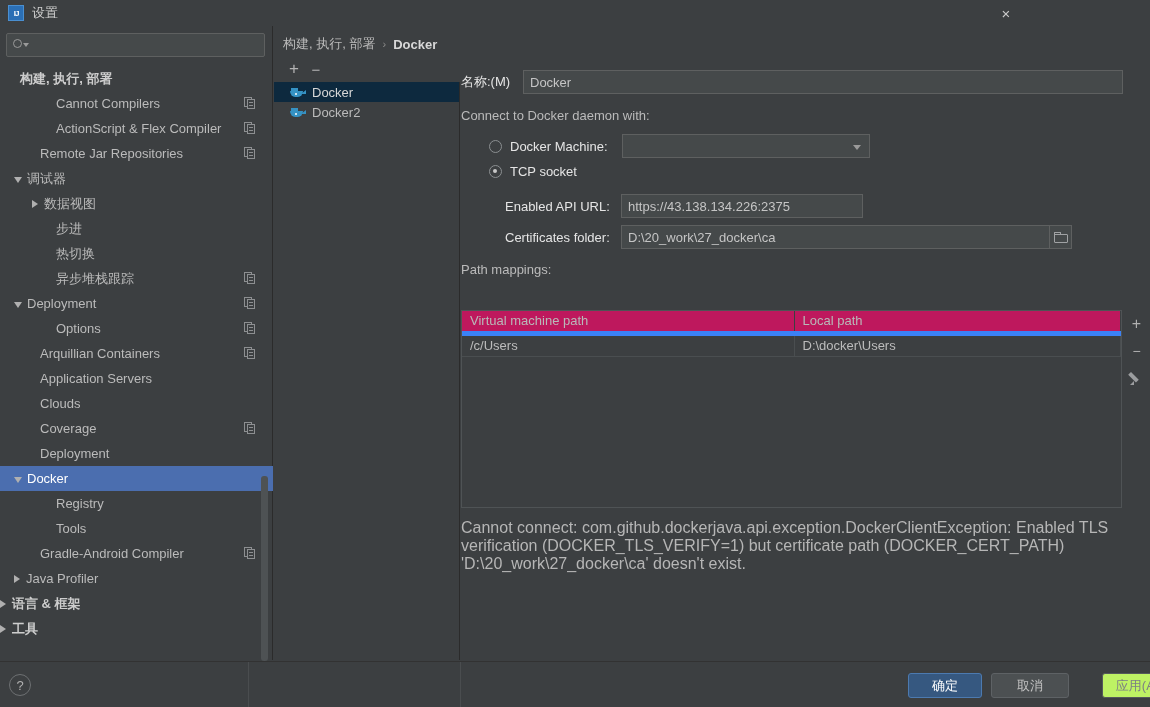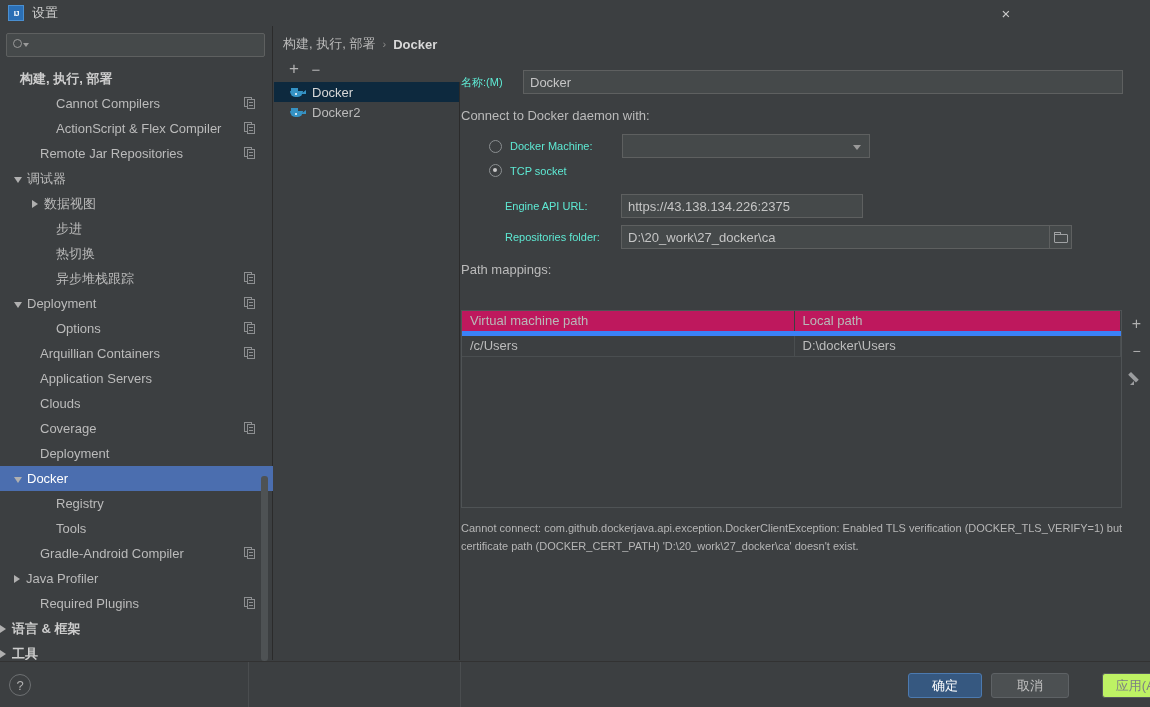--- a/index.html
+++ b/index.html
@@ -205,21 +205,21 @@
 
   
   .detail {
     position: absolute; left: 187px; top: 32px;
     width: 689px; height: 602px;
   }
   .field-row {
     position: absolute;
     display: flex; align-items: center;
   }
-  .lab { color: #5eead4; font-size: 11px; }
+  .lab { color: #e5e5e5; font-size: 13px; }
   .txtfield {
     background: #45494a;
     border: 1px solid #5e6060;
     color: #c5c5c5;
     font-size: 13px;
     font-family: "Liberation Sans", sans-serif;
     padding: 0 6px;
     height: 24px;
     line-height: 22px;
     outline: none;
@@ -319,21 +319,21 @@
     width: 0; height: 0;
     border-top: 4px solid transparent;
     border-bottom: 0 solid transparent;
     border-right: 4px solid #9b9d9f;
   }
 
   .errmsg {
     position: absolute; left: 0; top: 461px;
     width: 680px;
     color: #b6b6b6;
-    font-size: 11px;
+    font-size: 16px;
     line-height: 18px;
   }
 
   
   .footer {
     position: absolute; left: 0; top: 661px;
     width: 1150px; height: 46px;
     background: #3c3f41;
     border-top: 1px solid #323232;
   }
@@ -525,29 +525,20 @@
             <div class="sq1"></div>
             <div class="sq2"></div>
           </div>
         </div>
         <div class="tree-row">
           <div style="width: 14px; flex: 0 0 auto;"></div>
           <div class="tree-arrow"></div>
           <span class="tree-label">Java Profiler</span>
         </div>
         <div class="tree-row">
-          <div style="width: 28px; flex: 0 0 auto;"></div>
-          <div class="tree-arrow none"></div>
-          <span class="tree-label">Required Plugins</span>
-          <div class="copy-icon">
-            <div class="sq1"></div>
-            <div class="sq2"></div>
-          </div>
-        </div>
-        <div class="tree-row">
           <div style="width: 0px; flex: 0 0 auto;"></div>
           <div class="tree-arrow"></div>
           <span class="tree-label bold">语言 &amp; 框架</span>
         </div>
         <div class="tree-row">
           <div style="width: 0px; flex: 0 0 auto;"></div>
           <div class="tree-arrow"></div>
           <span class="tree-label bold">工具</span>
         </div>
       </div>
@@ -605,26 +596,26 @@
           <div class="arrow"></div>
         </div>
       </div>
 
       <div class="field-row" style="left:28px; top:106px;">
         <div class="radio checked"></div>
         <div class="lab" style="margin-left:8px;">TCP socket</div>
       </div>
 
       <div class="field-row" style="left:44px; top:136px;">
-        <div class="lab" style="width:116px;">Engine API URL:</div>
+        <div class="lab" style="width:116px;">Enabled API URL:</div>
         <input class="txtfield" style="width: 242px;" type="text" value="https://43.138.134.226:2375">
       </div>
 
       <div class="field-row" style="left:44px; top:167px;">
-        <div class="lab" style="width:116px;">Repositories folder:</div>
+        <div class="lab" style="width:116px;">Certificates folder:</div>
         <input class="txtfield" style="width: 429px;" type="text" value="D:\20_work\27_docker\ca">
         <div class="browse-btn">
           <div class="folder-ic">
             <div class="b"></div>
               <div class="t"></div>
           </div>
         </div>
       </div>
 
       <div class="section-title" style="position:absolute; left:0; top:204px;">Path mappings:</div>

